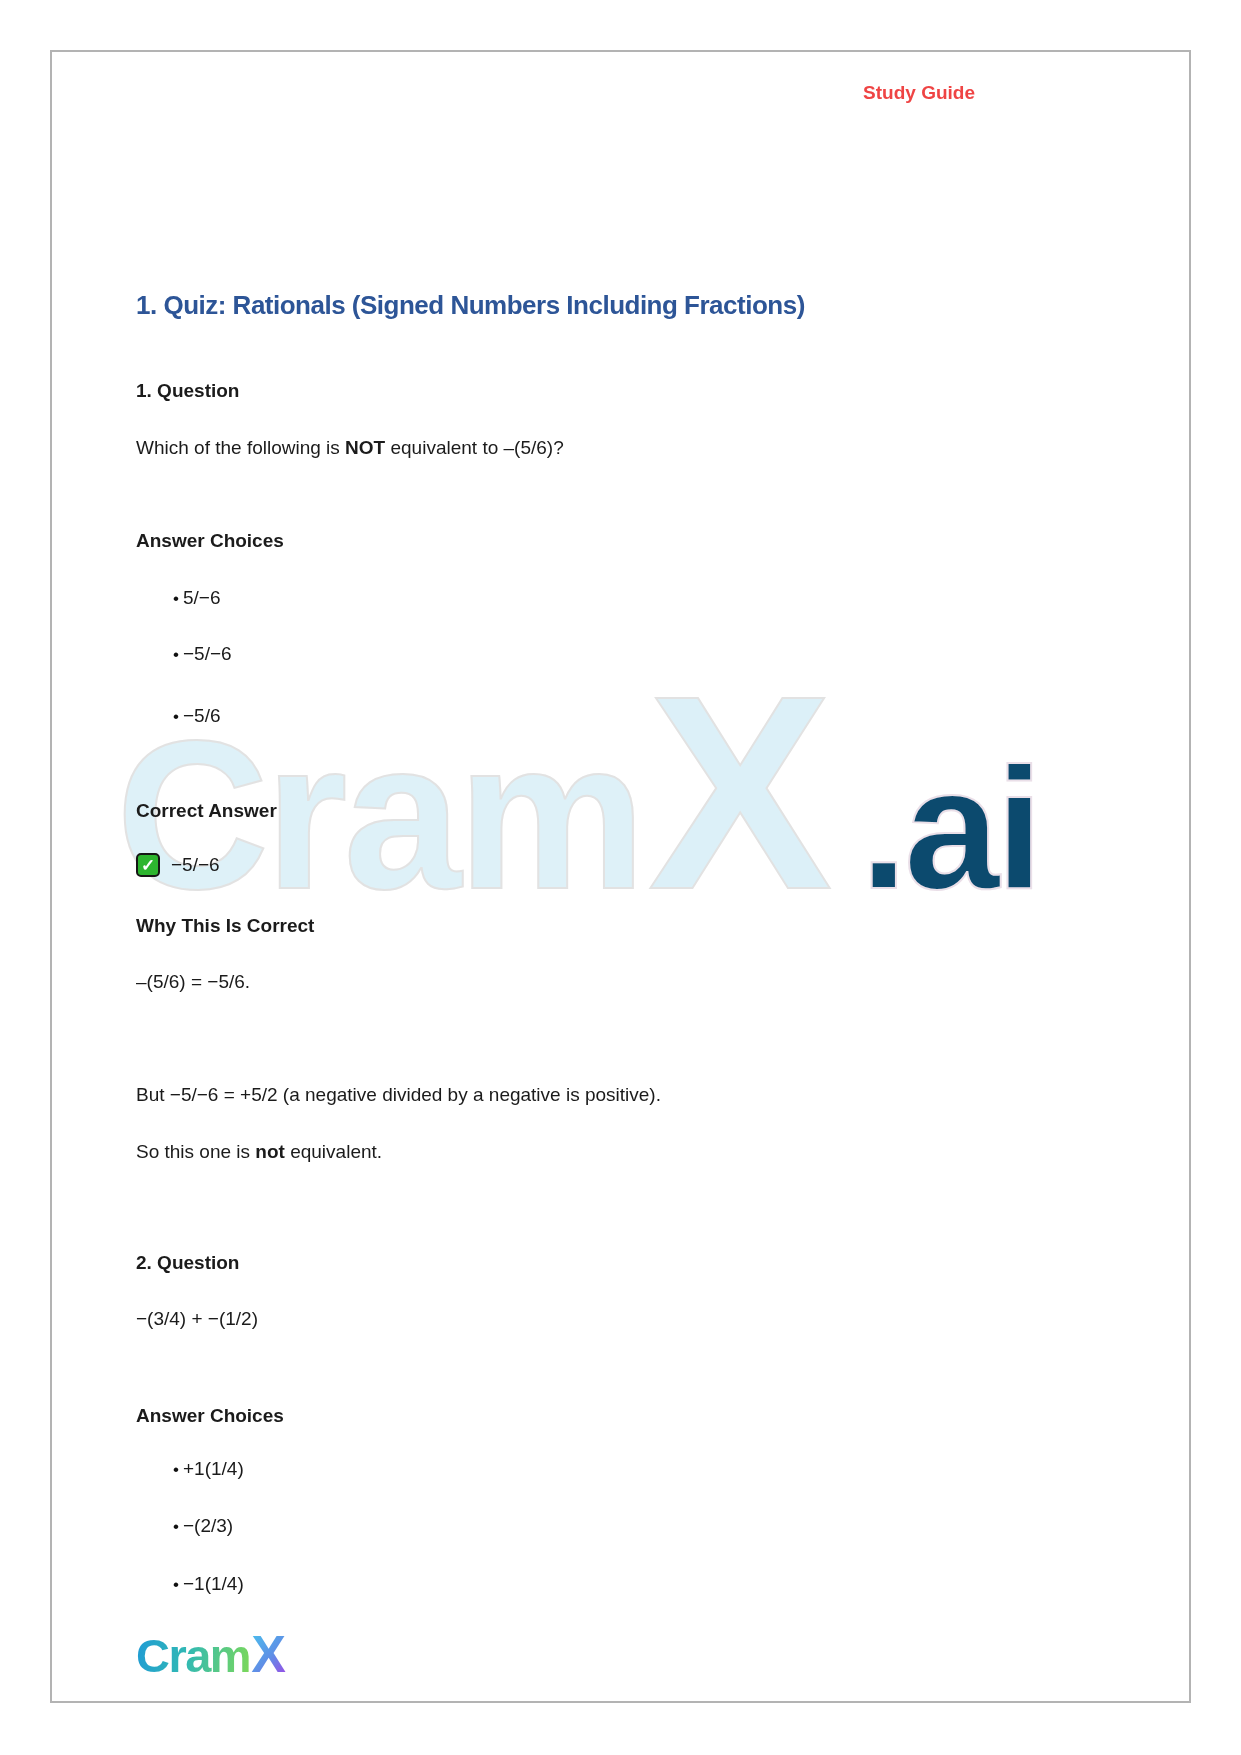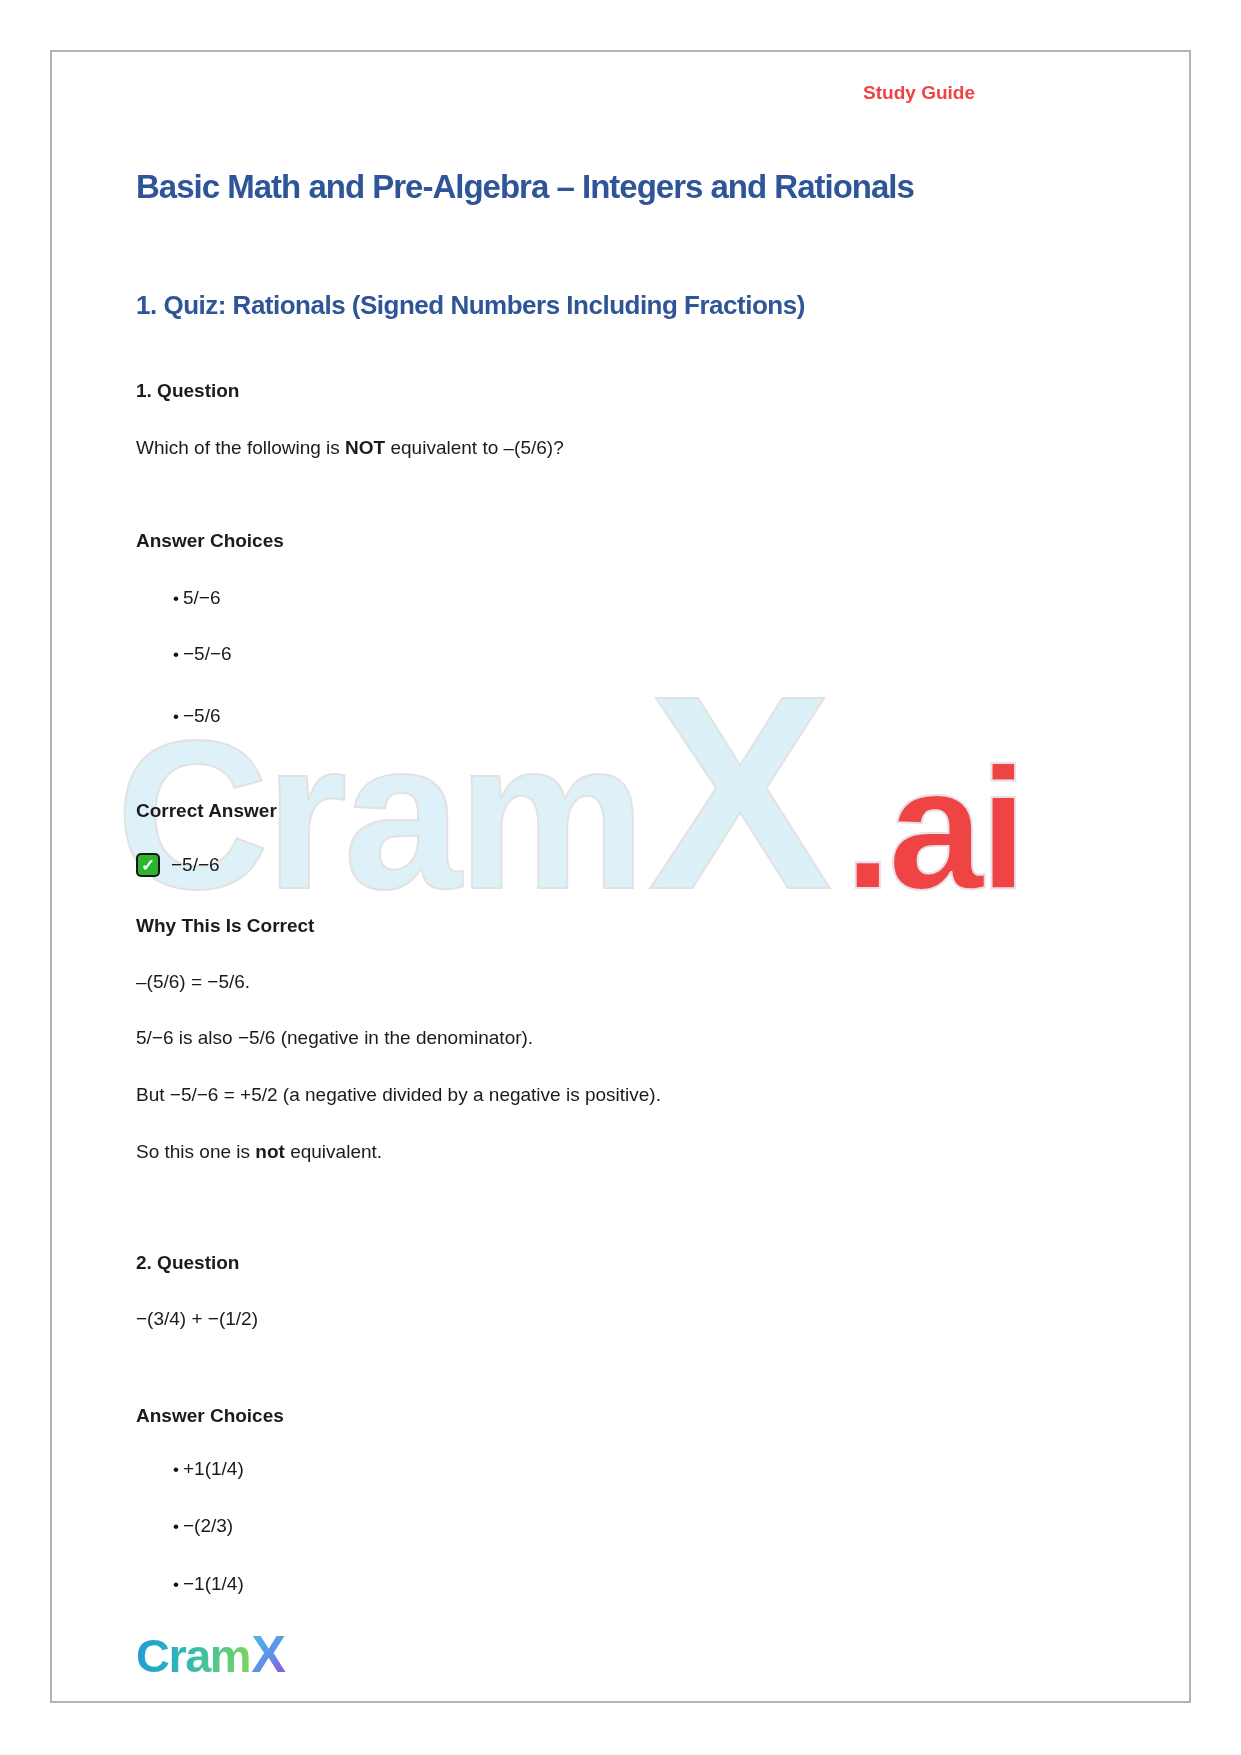--- a/index.html
+++ b/index.html
@@ -78,22 +78,22 @@
     -webkit-text-stroke: 2px #e2e2e2;
   }
   .wm-x {
     font-size: 276px;
     margin-left: 6px;
     color: #dcf0f8;
     -webkit-text-stroke: 2px #e2e2e2;
   }
   .wm-ai {
     font-size: 172px;
-    margin-left: 16px;
-    color: #ef4444;
+    margin-left: 32px;
+    color: #0c4a6e;
     -webkit-text-stroke: 2px #eadfe8;
   }
 
   
   .logo { top: 1572px; display: flex; align-items: baseline; font-weight: 800; }
   .logo-cram {
     font-size: 47px; letter-spacing: -1.5px;
     background: linear-gradient(100deg, #1f9ad6 0%, #31b9b4 45%, #7ed957 100%);
     -webkit-background-clip: text; background-clip: text;
     color: transparent;
@@ -111,21 +111,20 @@
 <div class="page">
 
   <div class="watermark">
     <span class="wm-cram">Cram</span>
       <span class="wm-x">X</span>
       <span class="wm-ai">.ai</span>
   </div>
 
   <div class="header-label">Study Guide</div>
 
-  <div class="abs doc-title">Basic Math and Pre-Algebra – Integers and Rationals</div>
 
   <div class="abs section-title">1. Quiz: Rationals (Signed Numbers Including Fractions)</div>
 
   <div class="abs q-label" style="top:328px">1. Question</div>
 
   <div class="abs body-line" style="top:385px">
     <span>Which of the following is </span><span class="q-bold">NOT</span><span> equivalent to –(5/6)?</span>
   </div>
 
   <div class="abs q-label" style="top:478px">Answer Choices</div>
@@ -148,21 +147,20 @@
   <div class="abs check-row" style="top:801px">
     <span class="checkbox">
       <span class="check-glyph">✓</span>
     </span>
     <span class="check-text">−5/−6</span>
   </div>
 
   <div class="abs q-label" style="top:863px">Why This Is Correct</div>
 
   <div class="abs body-line" style="top:919px">–(5/6) = −5/6.</div>
-  <div class="abs body-line" style="top:975px">5/−6 is also −5/6 (negative in the denominator).</div>
   <div class="abs body-line" style="top:1032px">But −5/−6 = +5/2 (a negative divided by a negative is positive).</div>
   <div class="abs body-line" style="top:1089px">
     <span>So this one is </span><span class="q-bold">not</span><span> equivalent.</span>
   </div>
 
   <div class="abs q-label" style="top:1200px">2. Question</div>
 
   <div class="abs body-line" style="top:1256px">−(3/4) + −(1/2)</div>
 
   <div class="abs q-label" style="top:1353px">Answer Choices</div>

